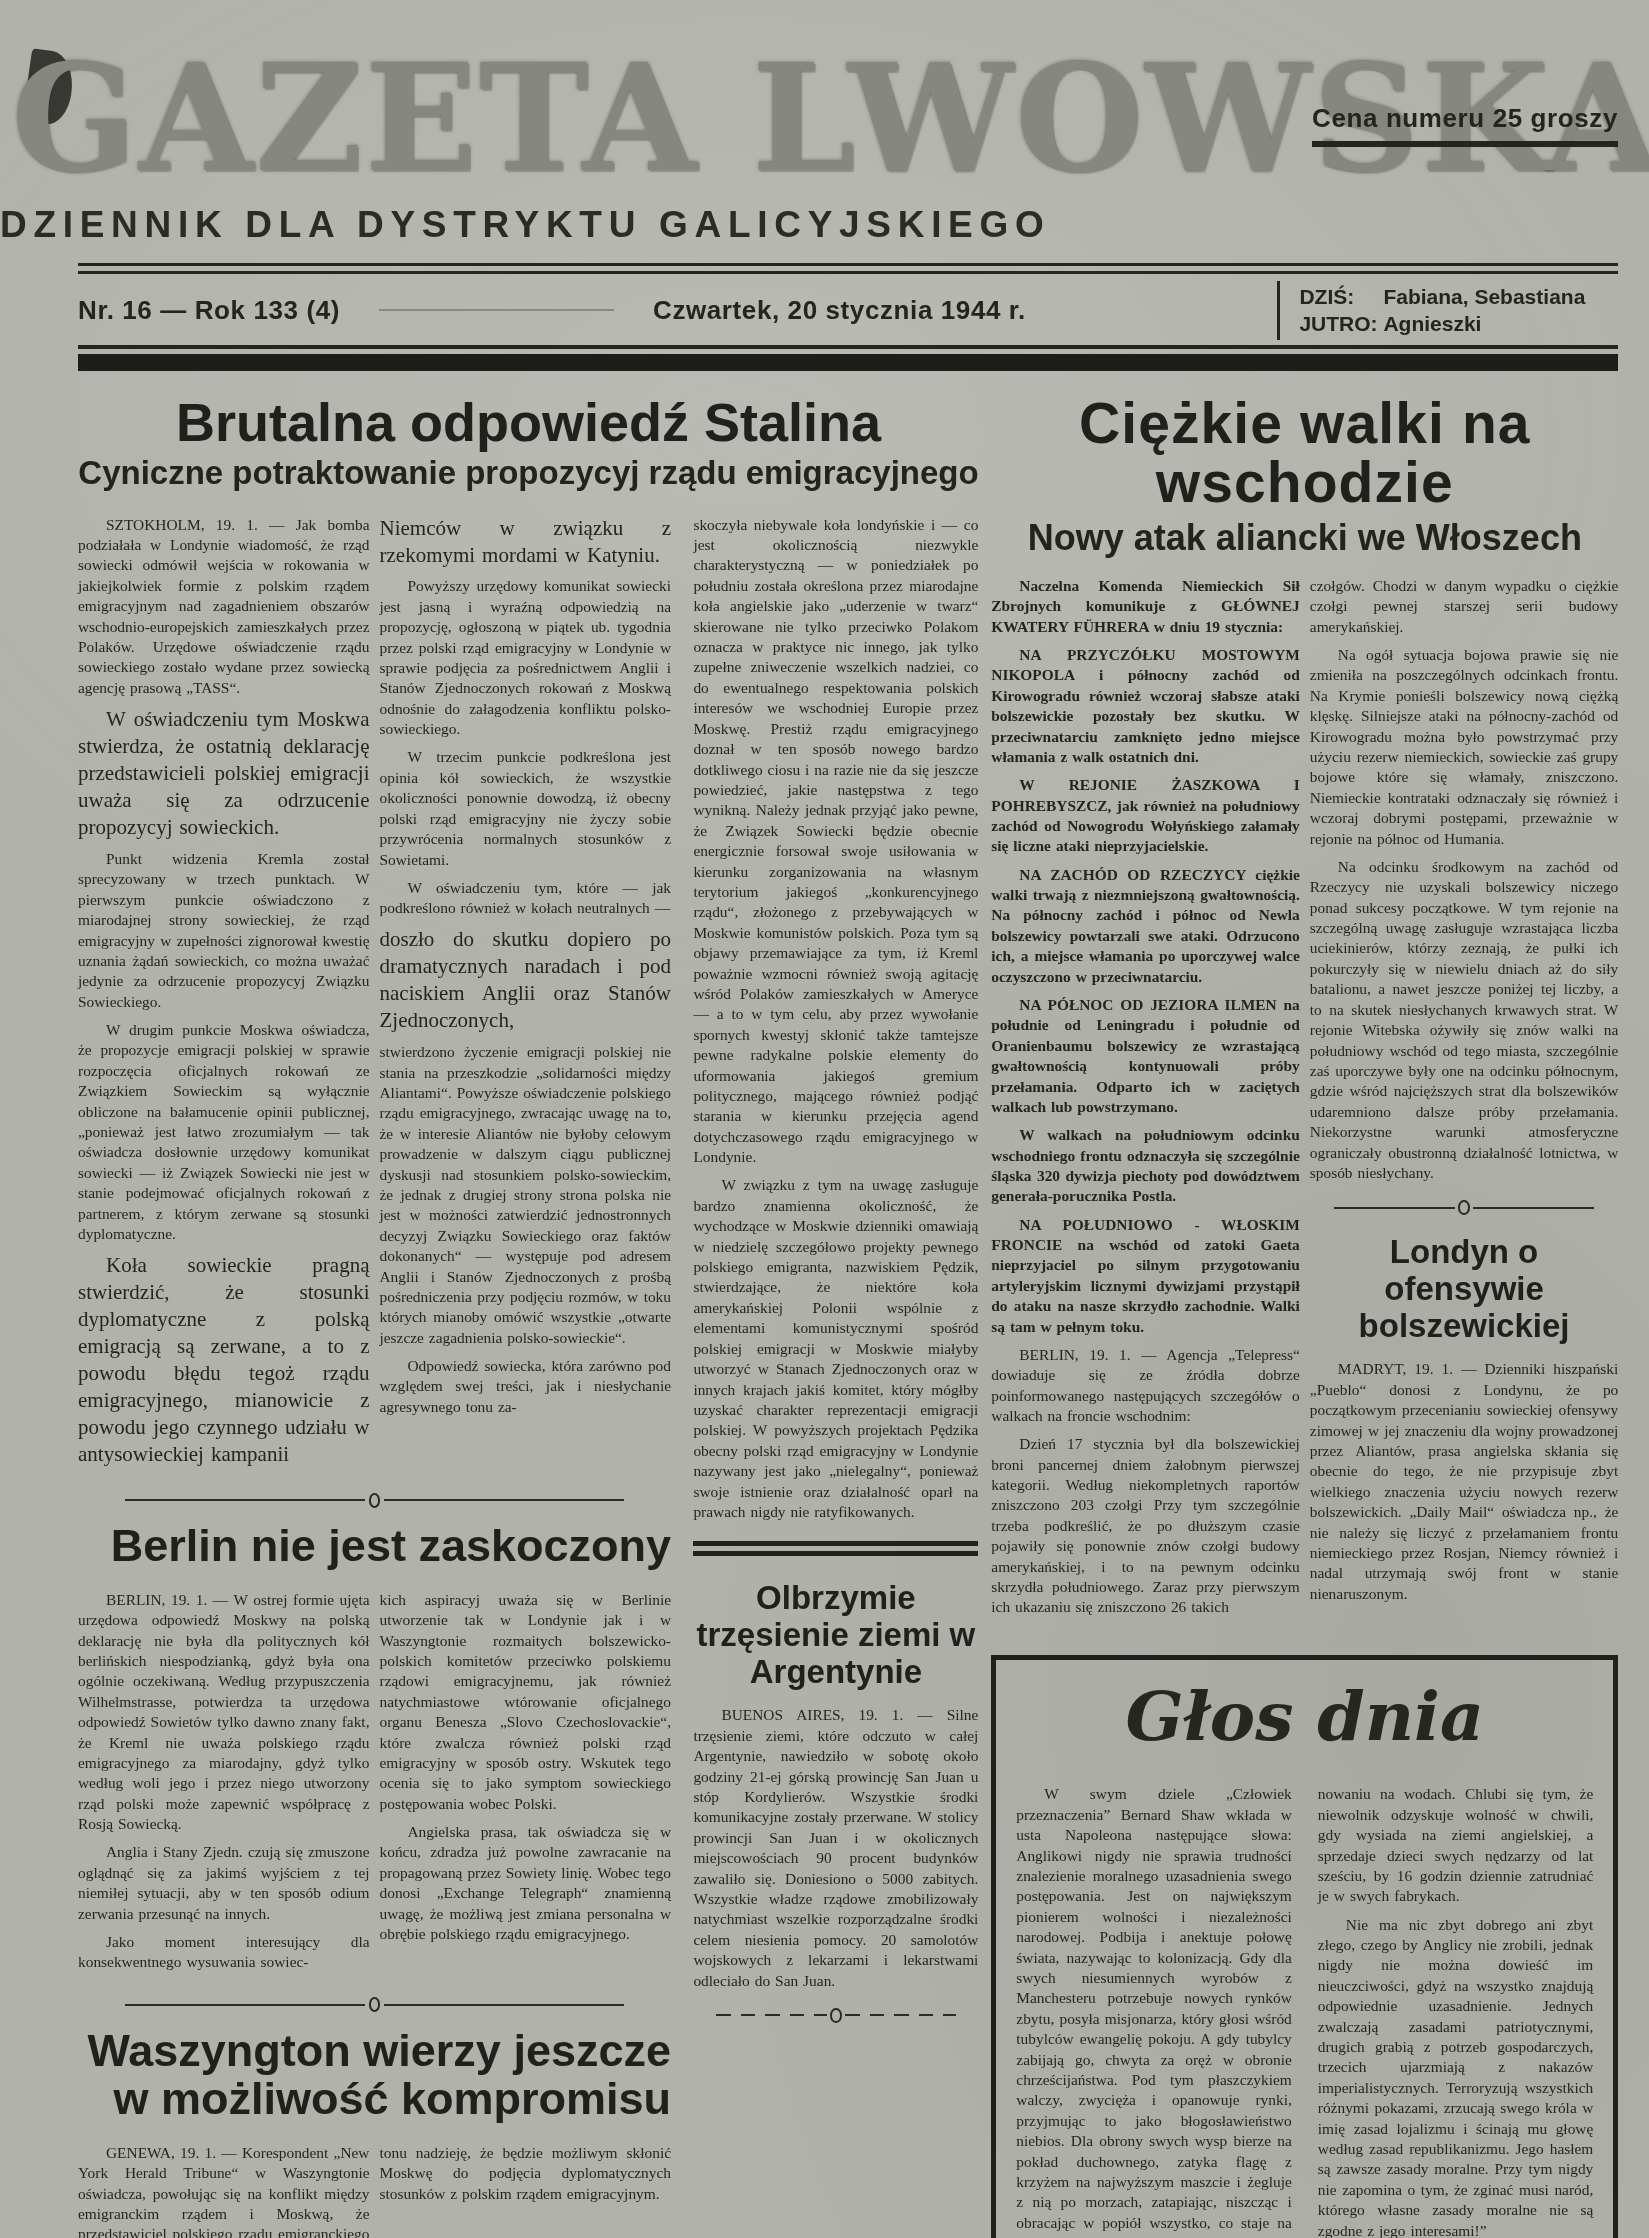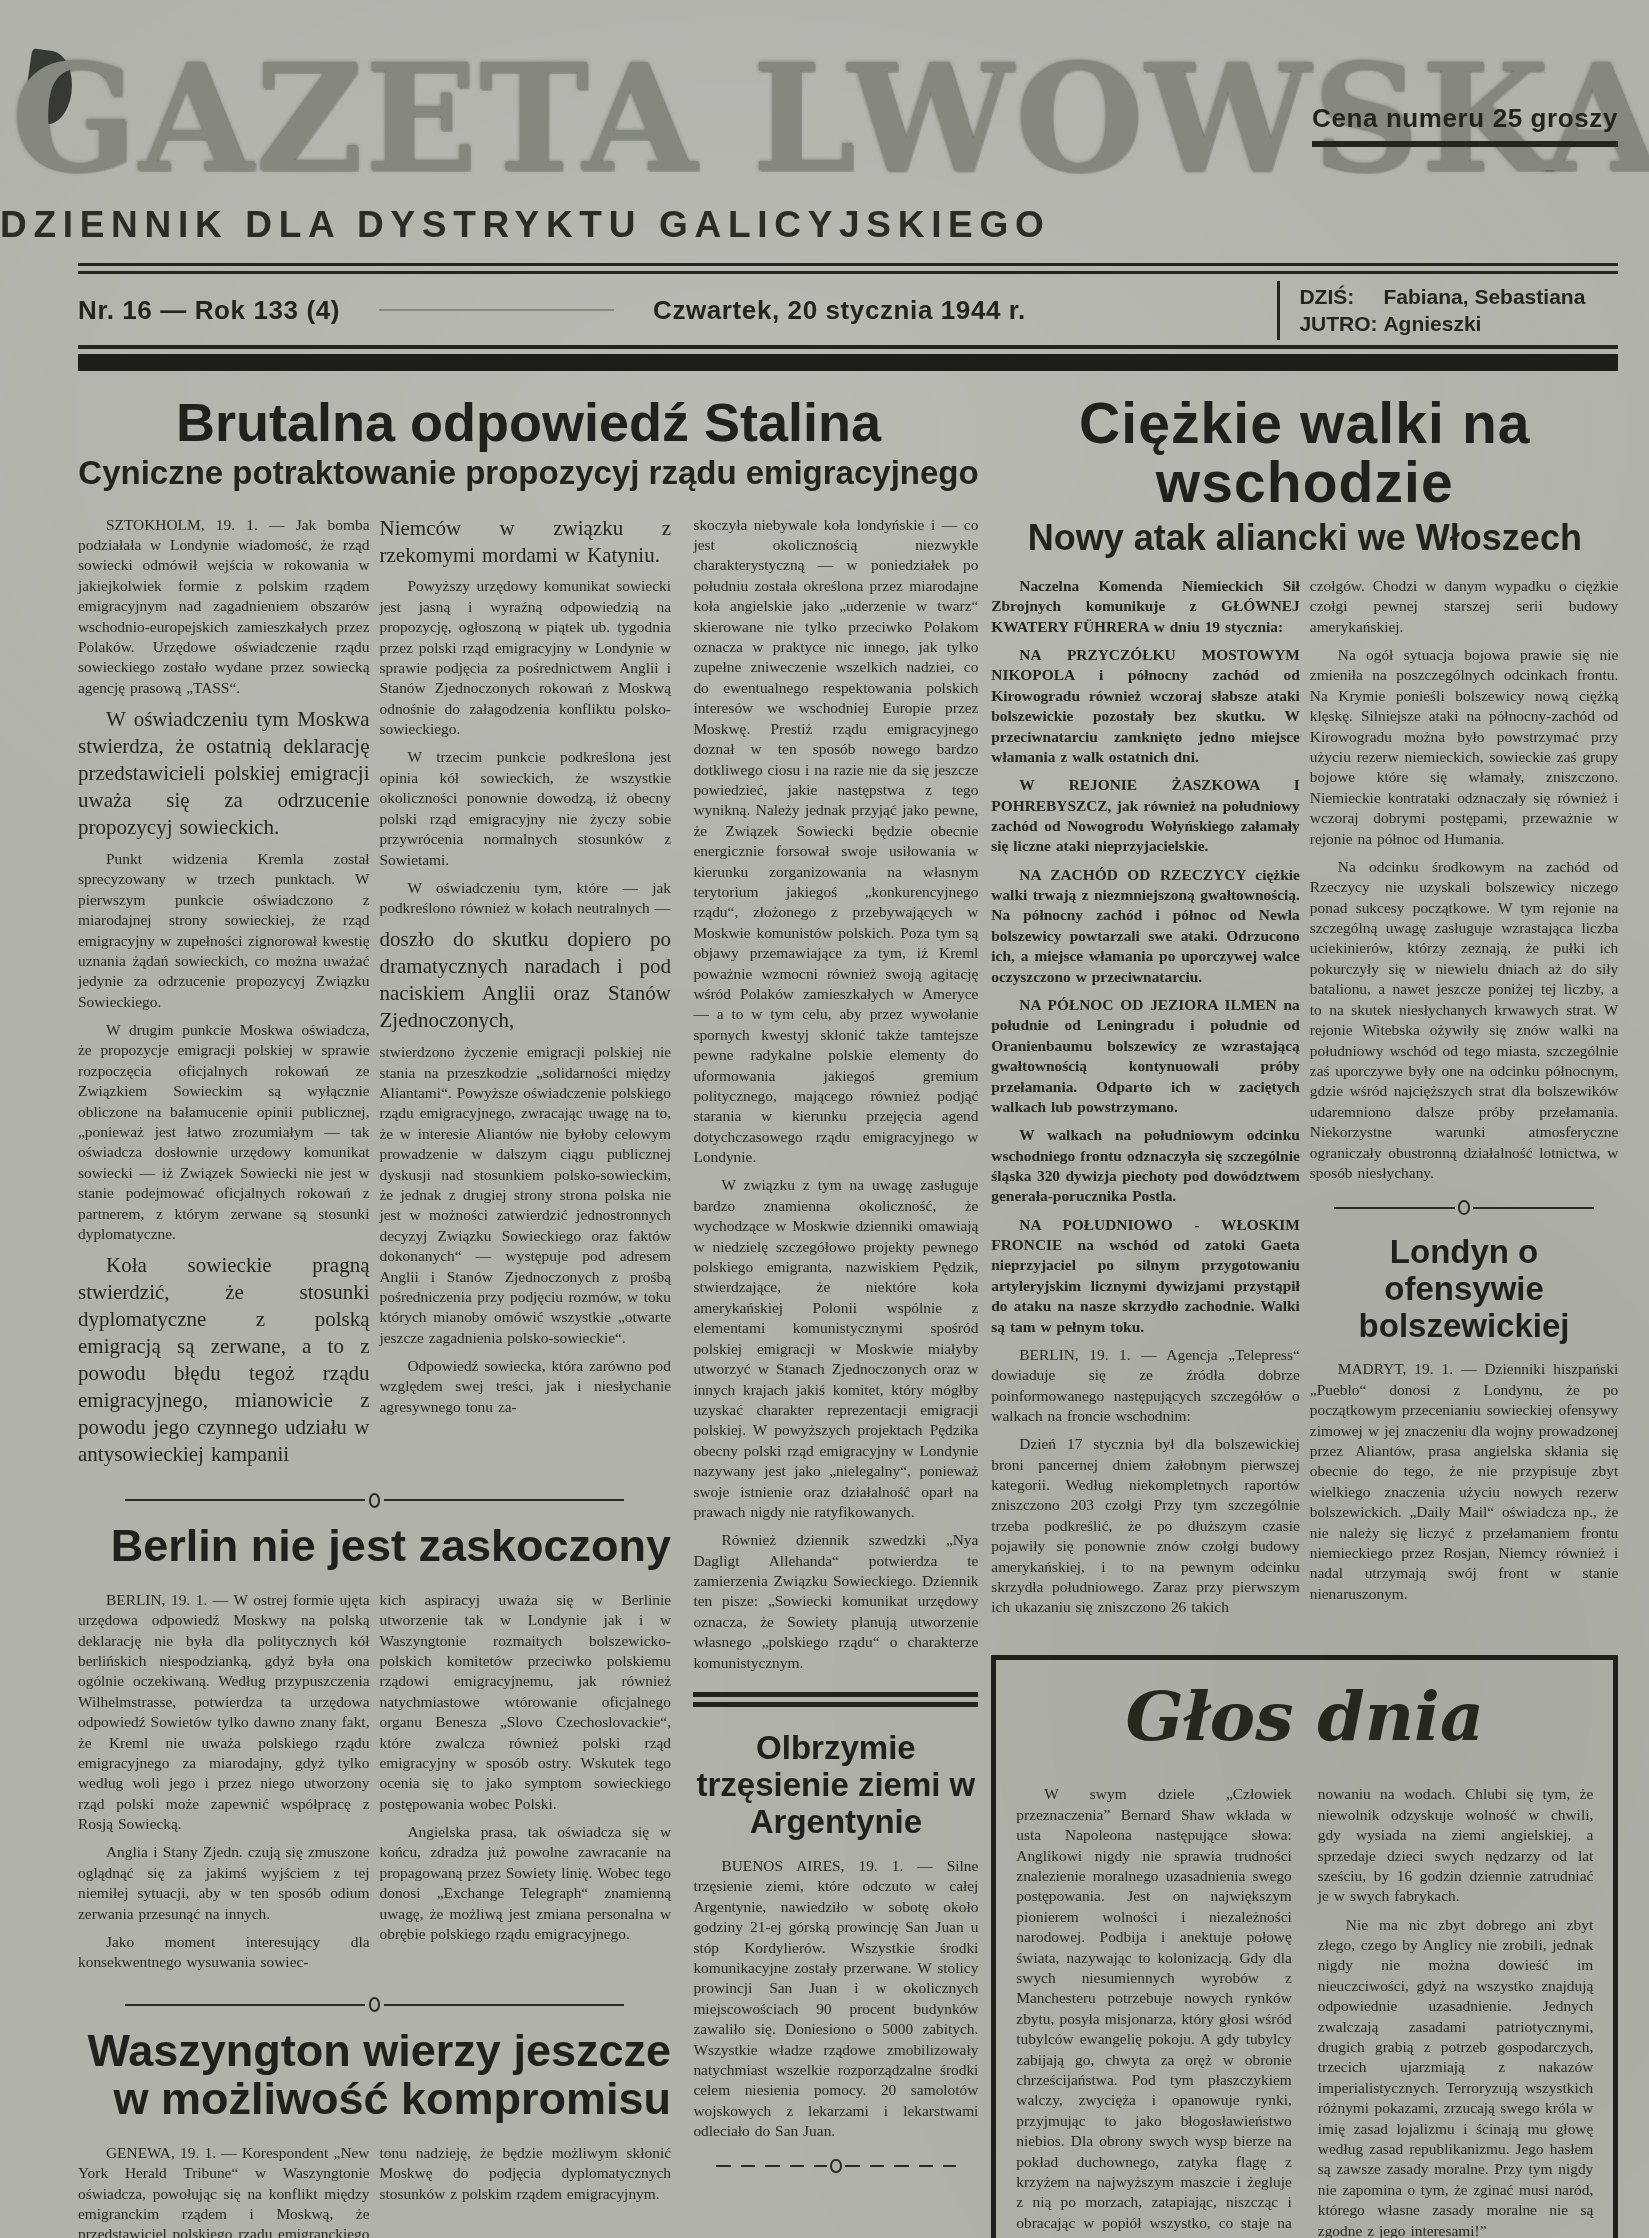--- a/index.html
+++ b/index.html
@@ -183,21 +183,20 @@
                   <p class="para cont">tonu nadzieję, że będzie możliwym skłonić Moskwę do podjęcia dyplomatycznych stosunków z polskim rządem emigracyjnym.</p>
                 </div>
             </div>
           </section>
         </div>
 
         <div class="colC">
           <div>
               <p class="para cont">skoczyła niebywale koła londyńskie i — co jest okolicznością niezwykle charakterystyczną — w poniedziałek po południu została określona przez miarodajne koła angielskie jako „uderzenie w twarz“ skierowane nie tylko przeciwko Polakom oznacza w praktyce nic innego, jak tylko zupełne zniweczenie wszelkich nadziei, co do ewentualnego respektowania polskich interesów we wschodniej Europie przez Moskwę. Prestiż rządu emigracyjnego doznał w ten sposób nowego bardzo dotkliwego ciosu i na razie nie da się jeszcze powiedzieć, jakie następstwa z tego wynikną. Należy jednak przyjąć jako pewne, że Związek Sowiecki będzie obecnie energicznie forsował swoje usiłowania w kierunku zorganizowania na własnym terytorium jakiegoś „konkurencyjnego rządu“, złożonego z przebywających w Moskwie komunistów polskich. Poza tym są objawy przemawiające za tym, iż Kreml poważnie wzmocni również swoją agitację wśród Polaków zamieszkałych w Ameryce — a to w tym celu, aby przez wywołanie spornych kwestyj skłonić także tamtejsze pewne radykalne polskie elementy do uformowania jakiegoś gremium politycznego, mającego również podjąć starania w kierunku przejęcia agend dotychczasowego rządu emigracyjnego w Londynie.</p>
               <p class="para">W związku z tym na uwagę zasługuje bardzo znamienna okoliczność, że wychodzące w Moskwie dzienniki omawiają w niedzielę szczegółowo projekty pewnego polskiego emigranta, nazwiskiem Pędzik, stwierdzające, że niektóre koła amerykańskiej Polonii wspólnie z elementami komunistycznymi spośród polskiej emigracji w Moskwie miałyby utworzyć w Stanach Zjednoczonych oraz w innych krajach jakiś komitet, który mógłby uzyskać charakter reprezentacji emigracji polskiej. W powyższych projektach Pędzika obecny polski rząd emigracyjny w Londynie nazywany jest jako „nielegalny“, ponieważ swoje istnienie oraz działalność oparł na prawach nigdy nie ratyfikowanych.</p>
-              <p class="para">Również dziennik szwedzki „Nya Dagligt Allehanda“ potwierdza te zamierzenia Związku Sowieckiego. Dziennik ten pisze: „Sowiecki komunikat urzędowy oznacza, że Sowiety planują utworzenie własnego „polskiego rządu“ o charakterze komunistycznym.</p>
             </div>
 
           <div class="double-rule"></div>
 
           <section>
             <h3 class="head-sm">Olbrzymie trzęsienie ziemi w Argentynie</h3>
             <div>
                 <p class="para">BUENOS AIRES, 19. 1. — Silne trzęsienie ziemi, które odczuto w całej Argentynie, nawiedziło w sobotę około godziny 21-ej górską prowincję San Juan u stóp Kordylierów. Wszystkie środki komunikacyjne zostały przerwane. W stolicy prowincji San Juan i w okolicznych miejscowościach 90 procent budynków zawaliło się. Doniesiono o 5000 zabitych. Wszystkie władze rządowe zmobilizowały natychmiast wszelkie rozporządzalne środki celem niesienia pomocy. 20 samolotów wojskowych z lekarzami i lekarstwami odleciało do San Juan.</p>
               </div>
           </section>

